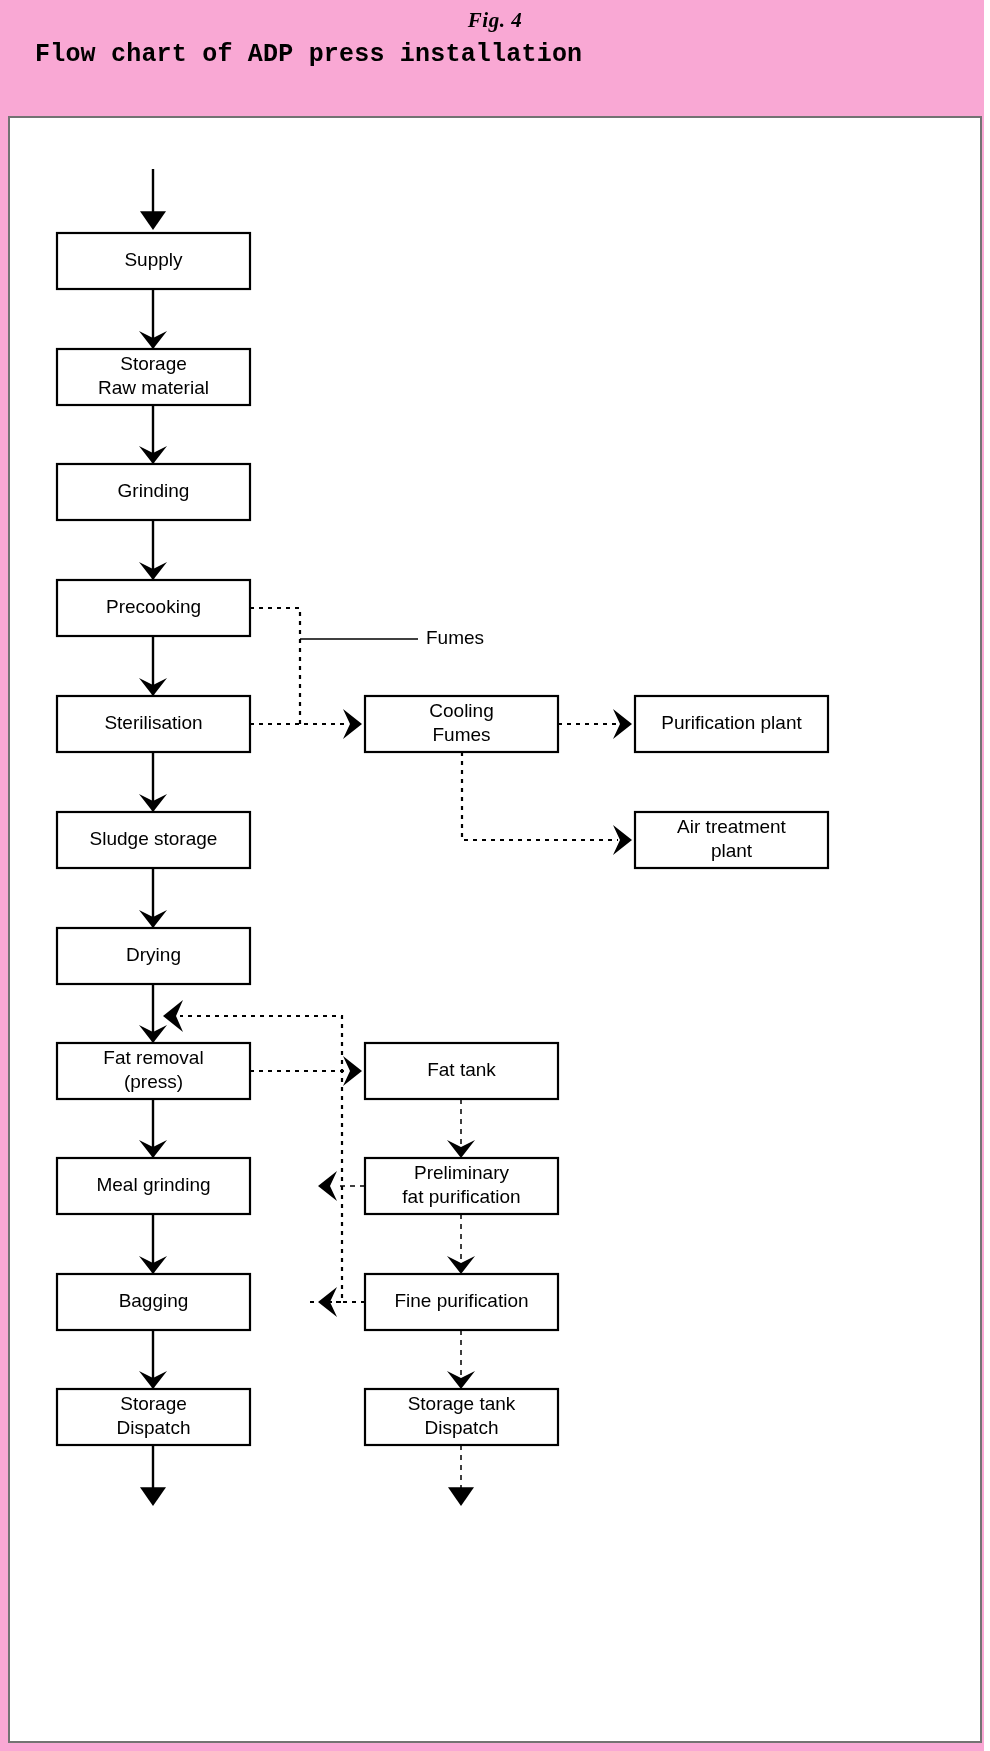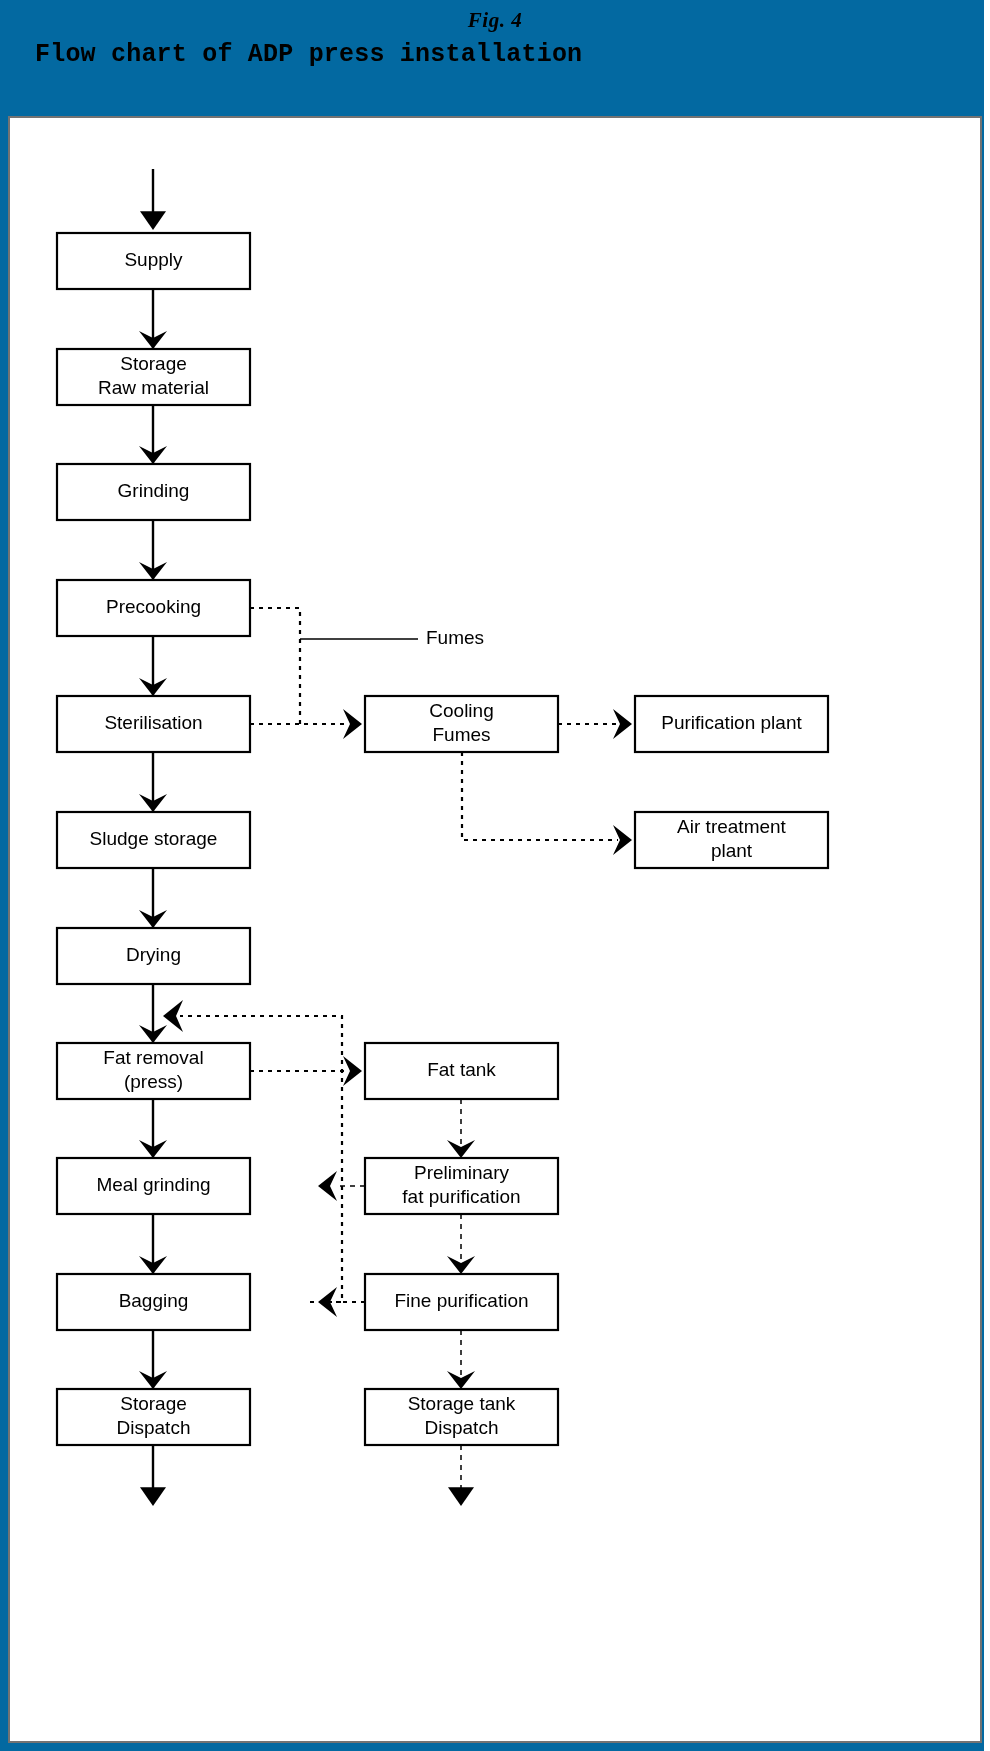--- a/index.html
+++ b/index.html
@@ -1,17 +1,17 @@
 <!DOCTYPE html>
 <html><head>
 <meta charset="utf-8">
 <style>
   html,body{margin:0;padding:0;background:#ffffff;}
   body{width:990px;height:1751px;font-family:"Liberation Sans",sans-serif;color:#000;}
-  #page{position:relative;width:984px;height:1751px;overflow:hidden;background:#0369a1;}
+  #page{position:relative;width:984px;height:1751px;overflow:hidden;background:#f9a8d4;}
 
   .fig-label{
     position:absolute;left:0;top:8px;width:990px;text-align:center;
     font-family:"Liberation Serif",serif;font-style:italic;font-weight:bold;
     font-size:21px;letter-spacing:.5px;
   }
   .fig-title{
     position:absolute;left:0;top:40px;width:990px;text-align:left;
     font-family:Liberation Mono, monospace;font-weight:bold;
     font-size:25px;letter-spacing:.2px;padding-left:35px;

